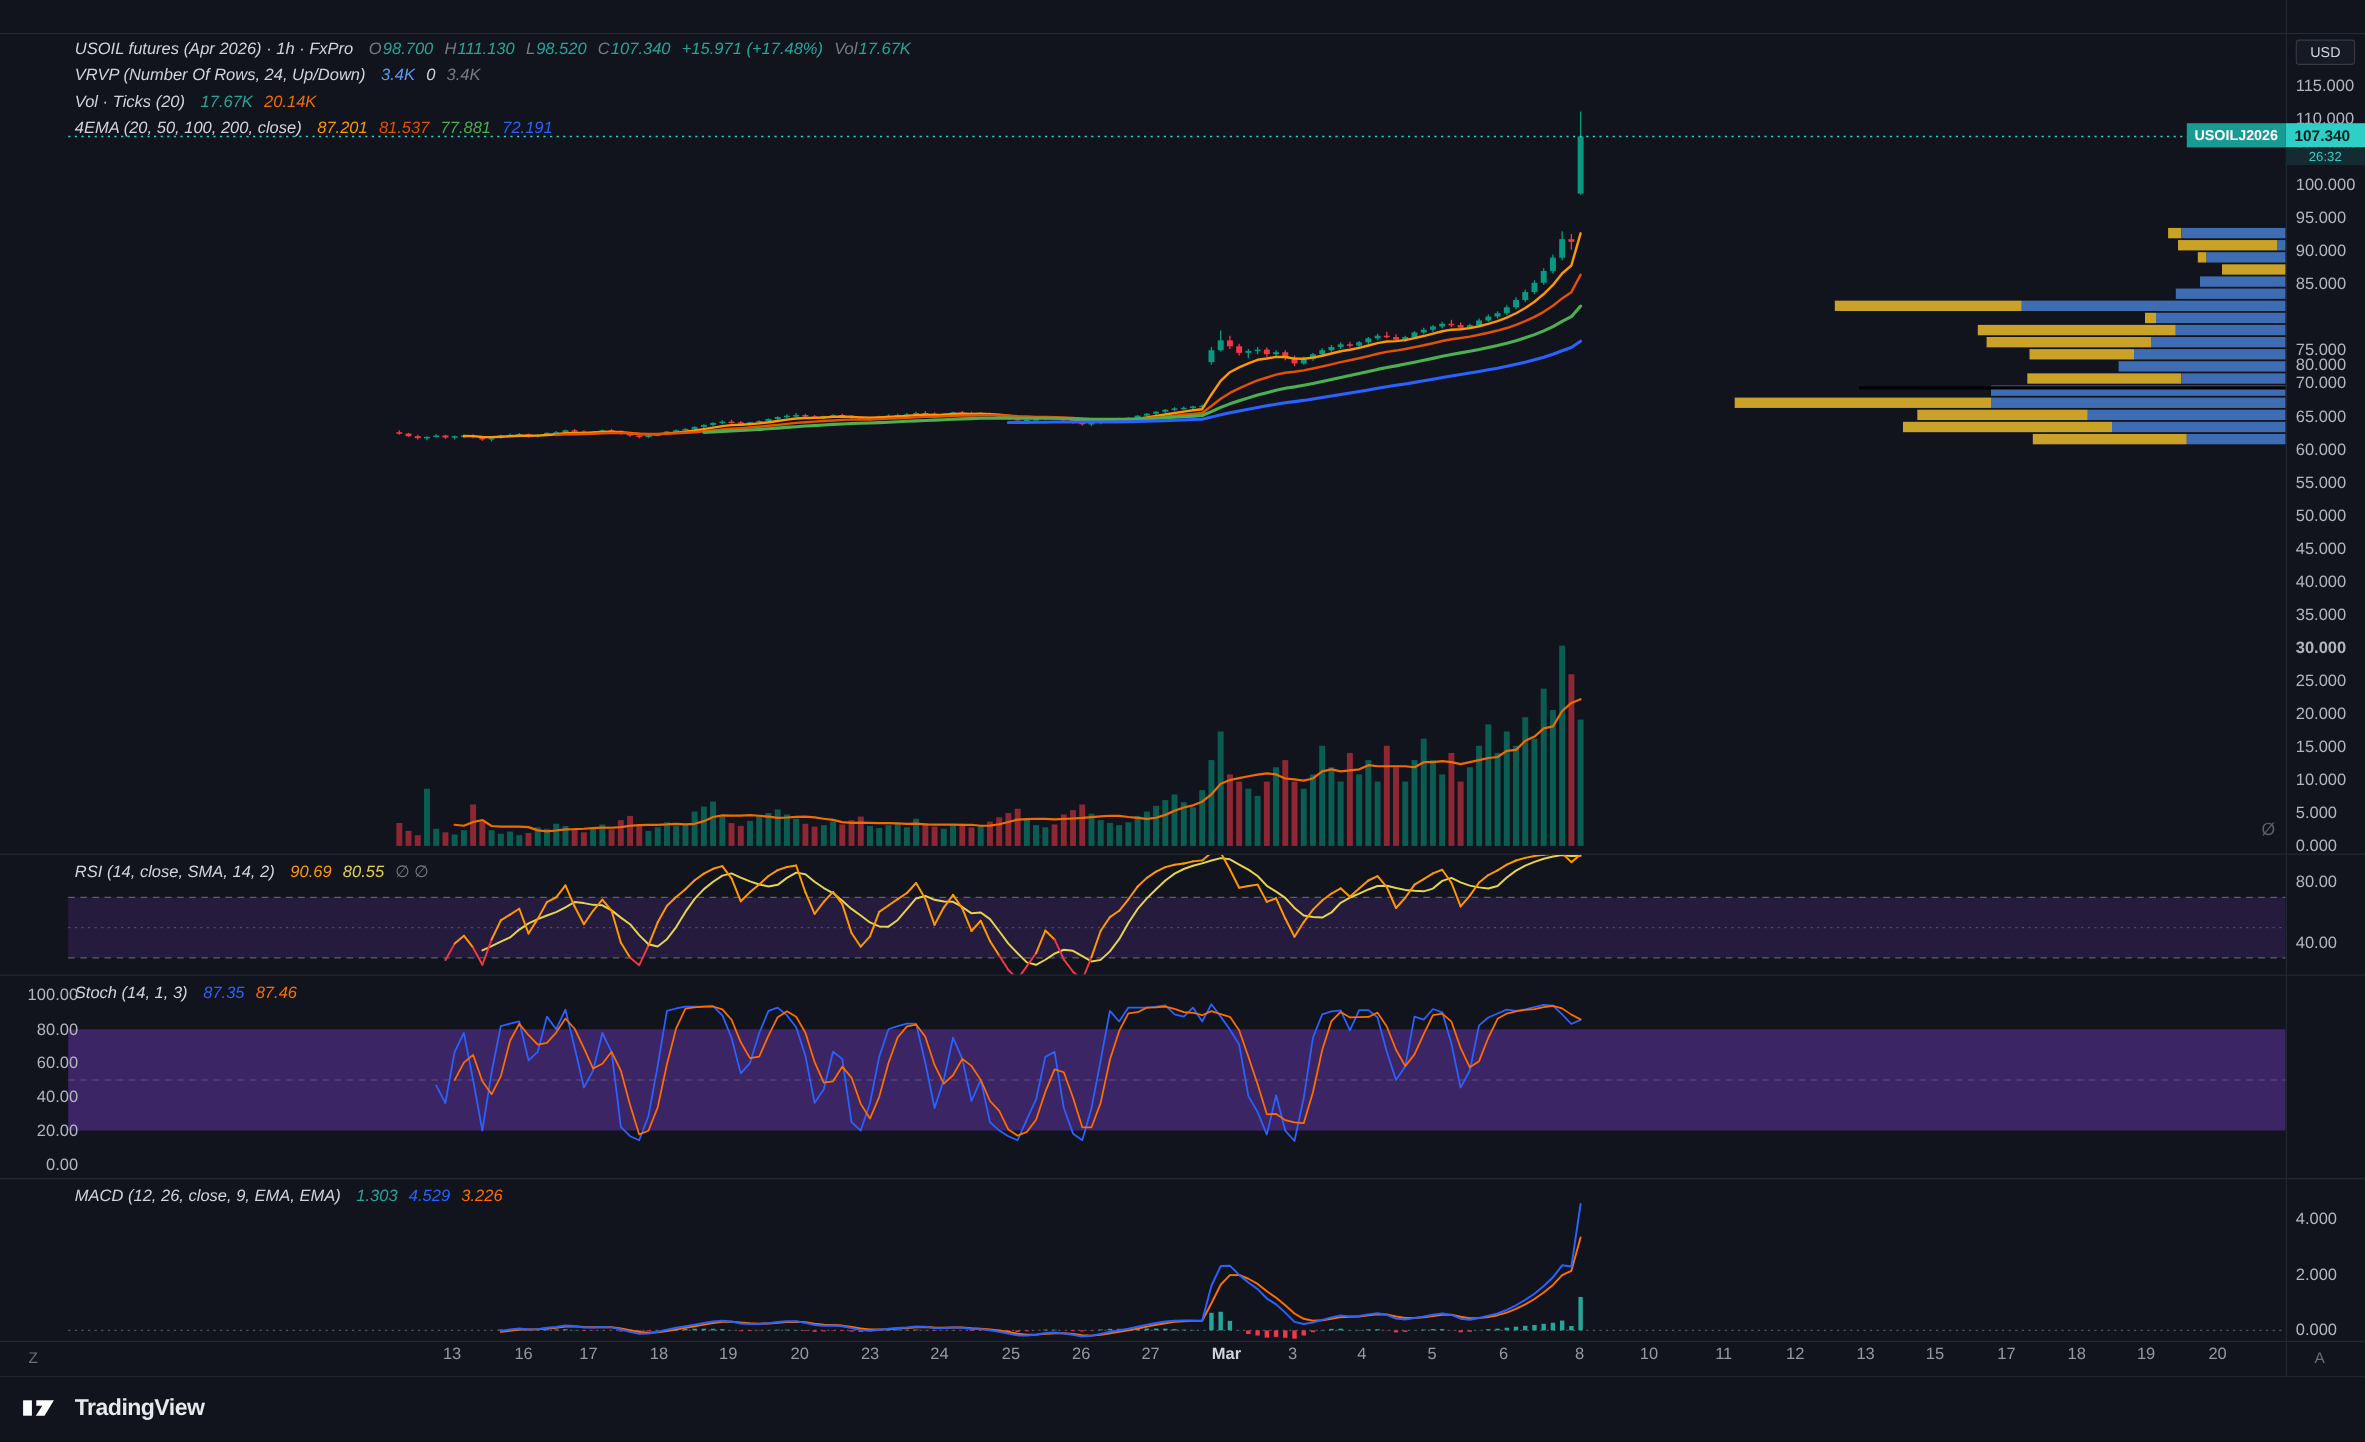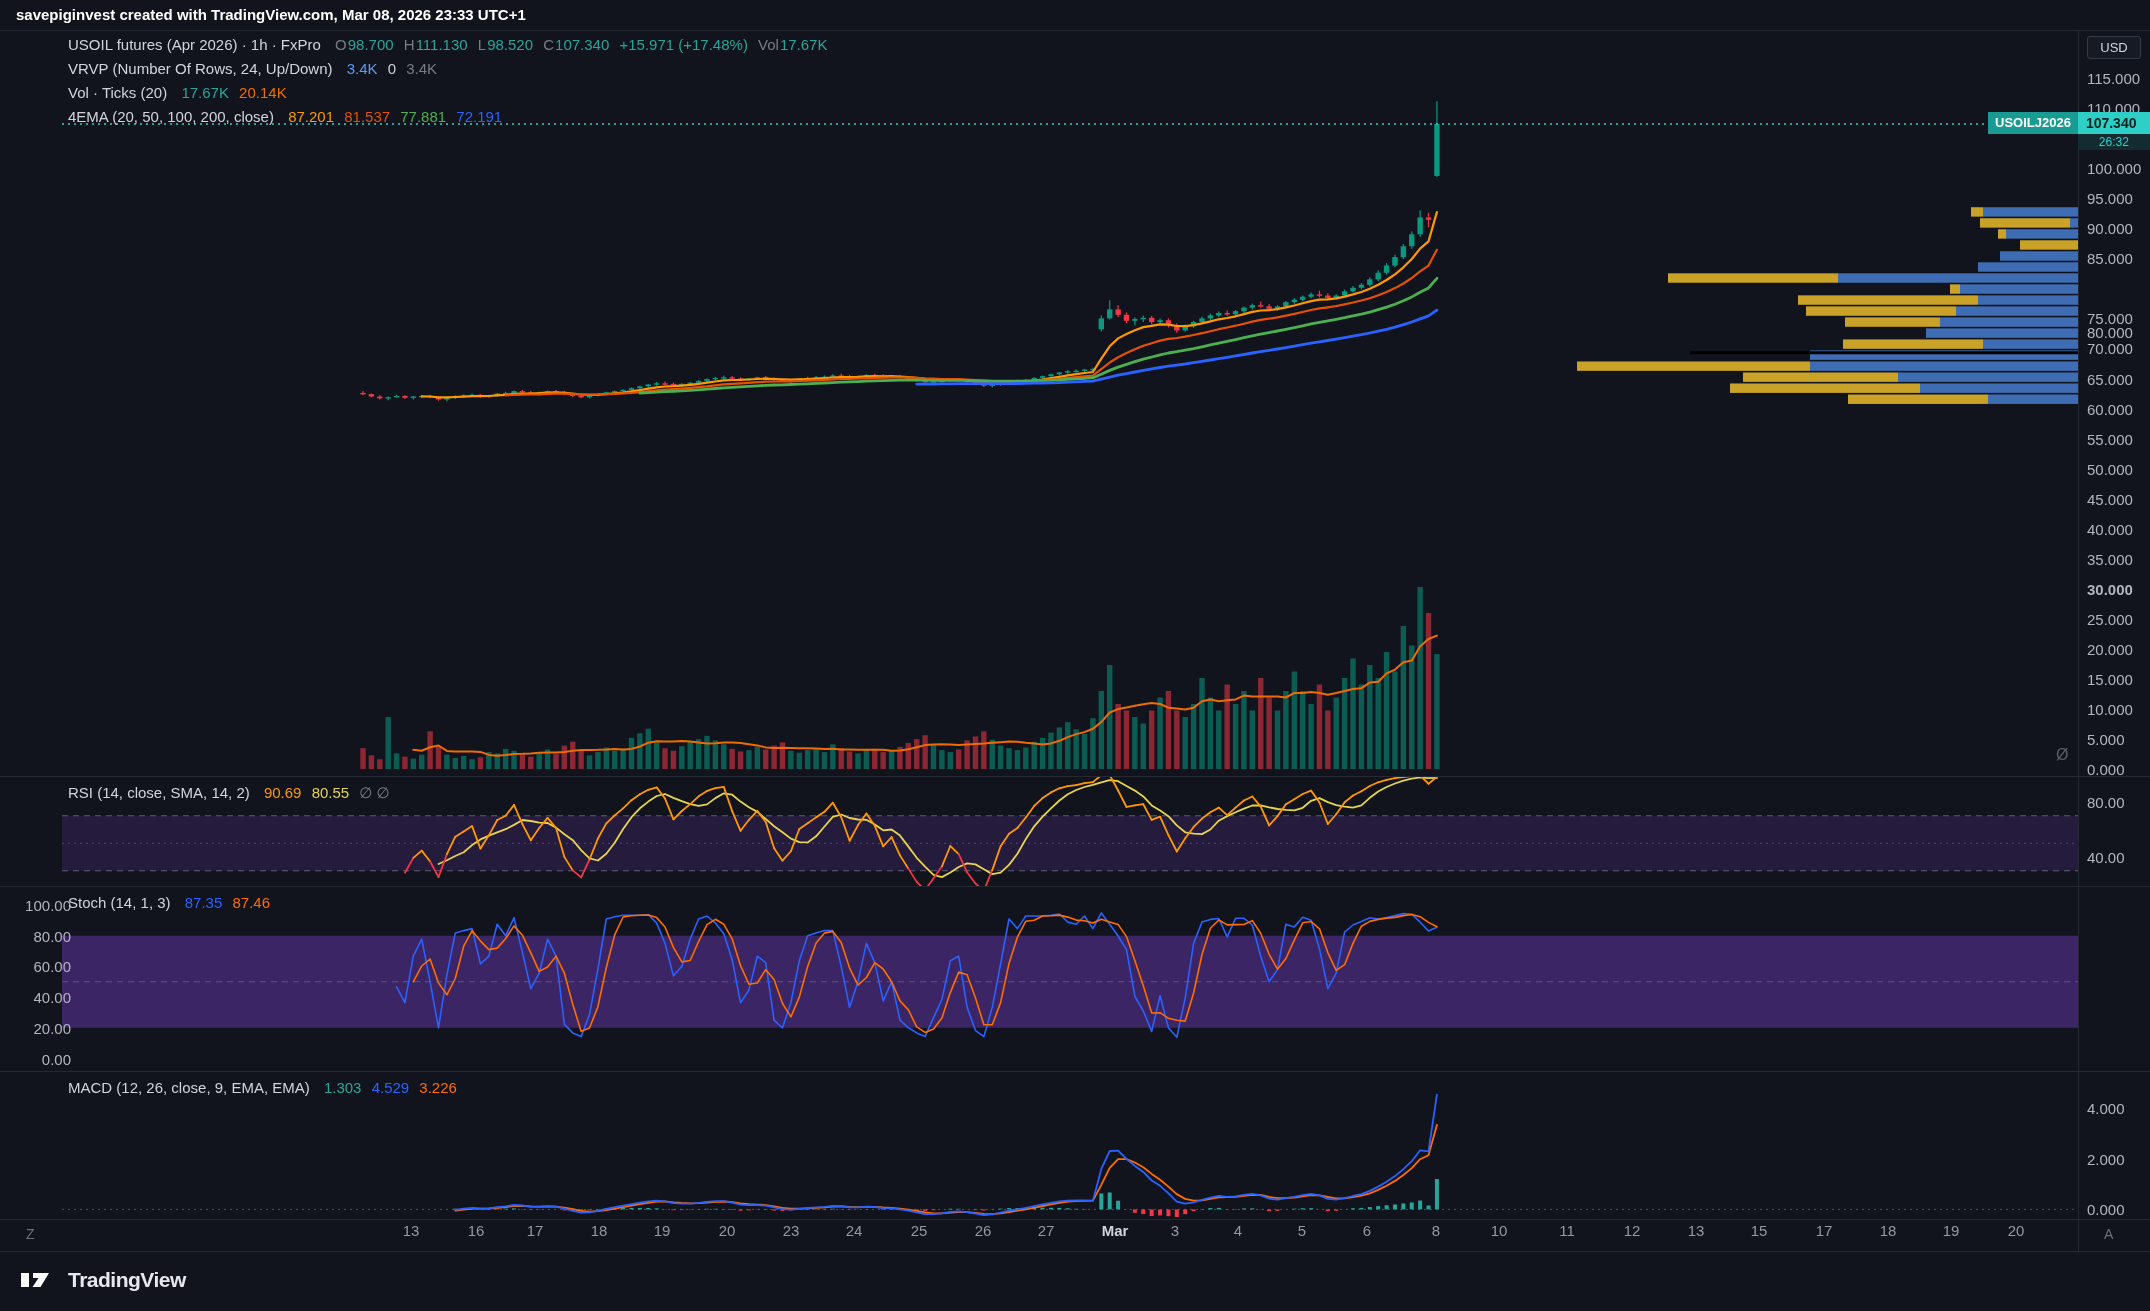--- a/index.html
+++ b/index.html
@@ -25,43 +25,40 @@
   .badge-sym{background:#189b93;color:#ffffff;padding:3px 7px;font-weight:700;font-size:13px;}
   .badge-price{background:#2ecfc6;color:#07211e;padding:3px 8px;font-weight:700;font-size:14px;width:56px;}
   .badge-cd{background:#142c31;color:#2ecfc6;padding:1px 8px;font-size:12px;width:56px;text-align:center;}
   
   #stoch-labels{position:absolute;left:17px;top:0;width:60px;height:1311px;z-index:4;}
   #stoch-labels .axlabel{left:auto;right:6px;}
   
   .legend{position:absolute;left:68px;z-index:5;font-size:15px;color:#d1d4dc;}
   .lrow{height:24px;line-height:24px;white-space:nowrap;cursor:pointer;}
   .lrow .t{color:#d1d4dc;margin-right:10px;}
-  .lrow span{margin-right:6px;}
+  .lrow span{margin-right:6px;font-style:italic;}
   .k{color:#787b86;margin-right:1px !important;}
   .c-teal{color:#26a69a;} .c-blue{color:#5b9cf6;} .c-grey{color:#787b86;} .c-white{color:#d1d4dc;}
   .c-or1{color:#ff9800;} .c-or2{color:#e65100;} .c-green{color:#4caf50;} .c-bblue{color:#2962ff;}
   .c-yel{color:#e6d44e;} .c-org{color:#ff6d00;} .c-volma{color:#ef6c00;}
   
   #time-axis{position:absolute;left:0;top:1220px;width:2150px;height:32px;z-index:5;}
   .tlabel{position:absolute;top:2px;transform:translateX(-50%);color:#9598a1;font-size:15px;}
   .tlabel.month{color:#d1d4dc;font-weight:700;}
   .axis-letter{position:absolute;top:6px;color:#6b6f7a;font-size:14px;z-index:6;}
   
   #footer{position:absolute;left:0;top:1252px;width:2150px;height:59px;background:#11141d;z-index:6;}
   #tv-logo{position:absolute;left:18px;top:13px;display:flex;align-items:center;gap:10px;cursor:pointer;}
   #tv-logo .brand{color:#e8e9ed;font-size:21px;font-weight:700;letter-spacing:-0.5px;}
 </style>
 </head>
 <body>
 
 <div id="root">
 
-  <div id="topbar">
-    <div class="credit">savepiginvest created with TradingView.com, Mar 08, 2026 23:33 UTC+1</div>
-  </div>
 
   <svg id="chart-svg" width="2150" height="1252">
       <defs>
         <clipPath id="mclip">
           <rect x="0" y="31" width="2078" height="745"></rect>
         </clipPath>
         <clipPath id="rclip">
           <rect x="0" y="777" width="2078" height="109"></rect>
         </clipPath>
         <clipPath id="sclip">

